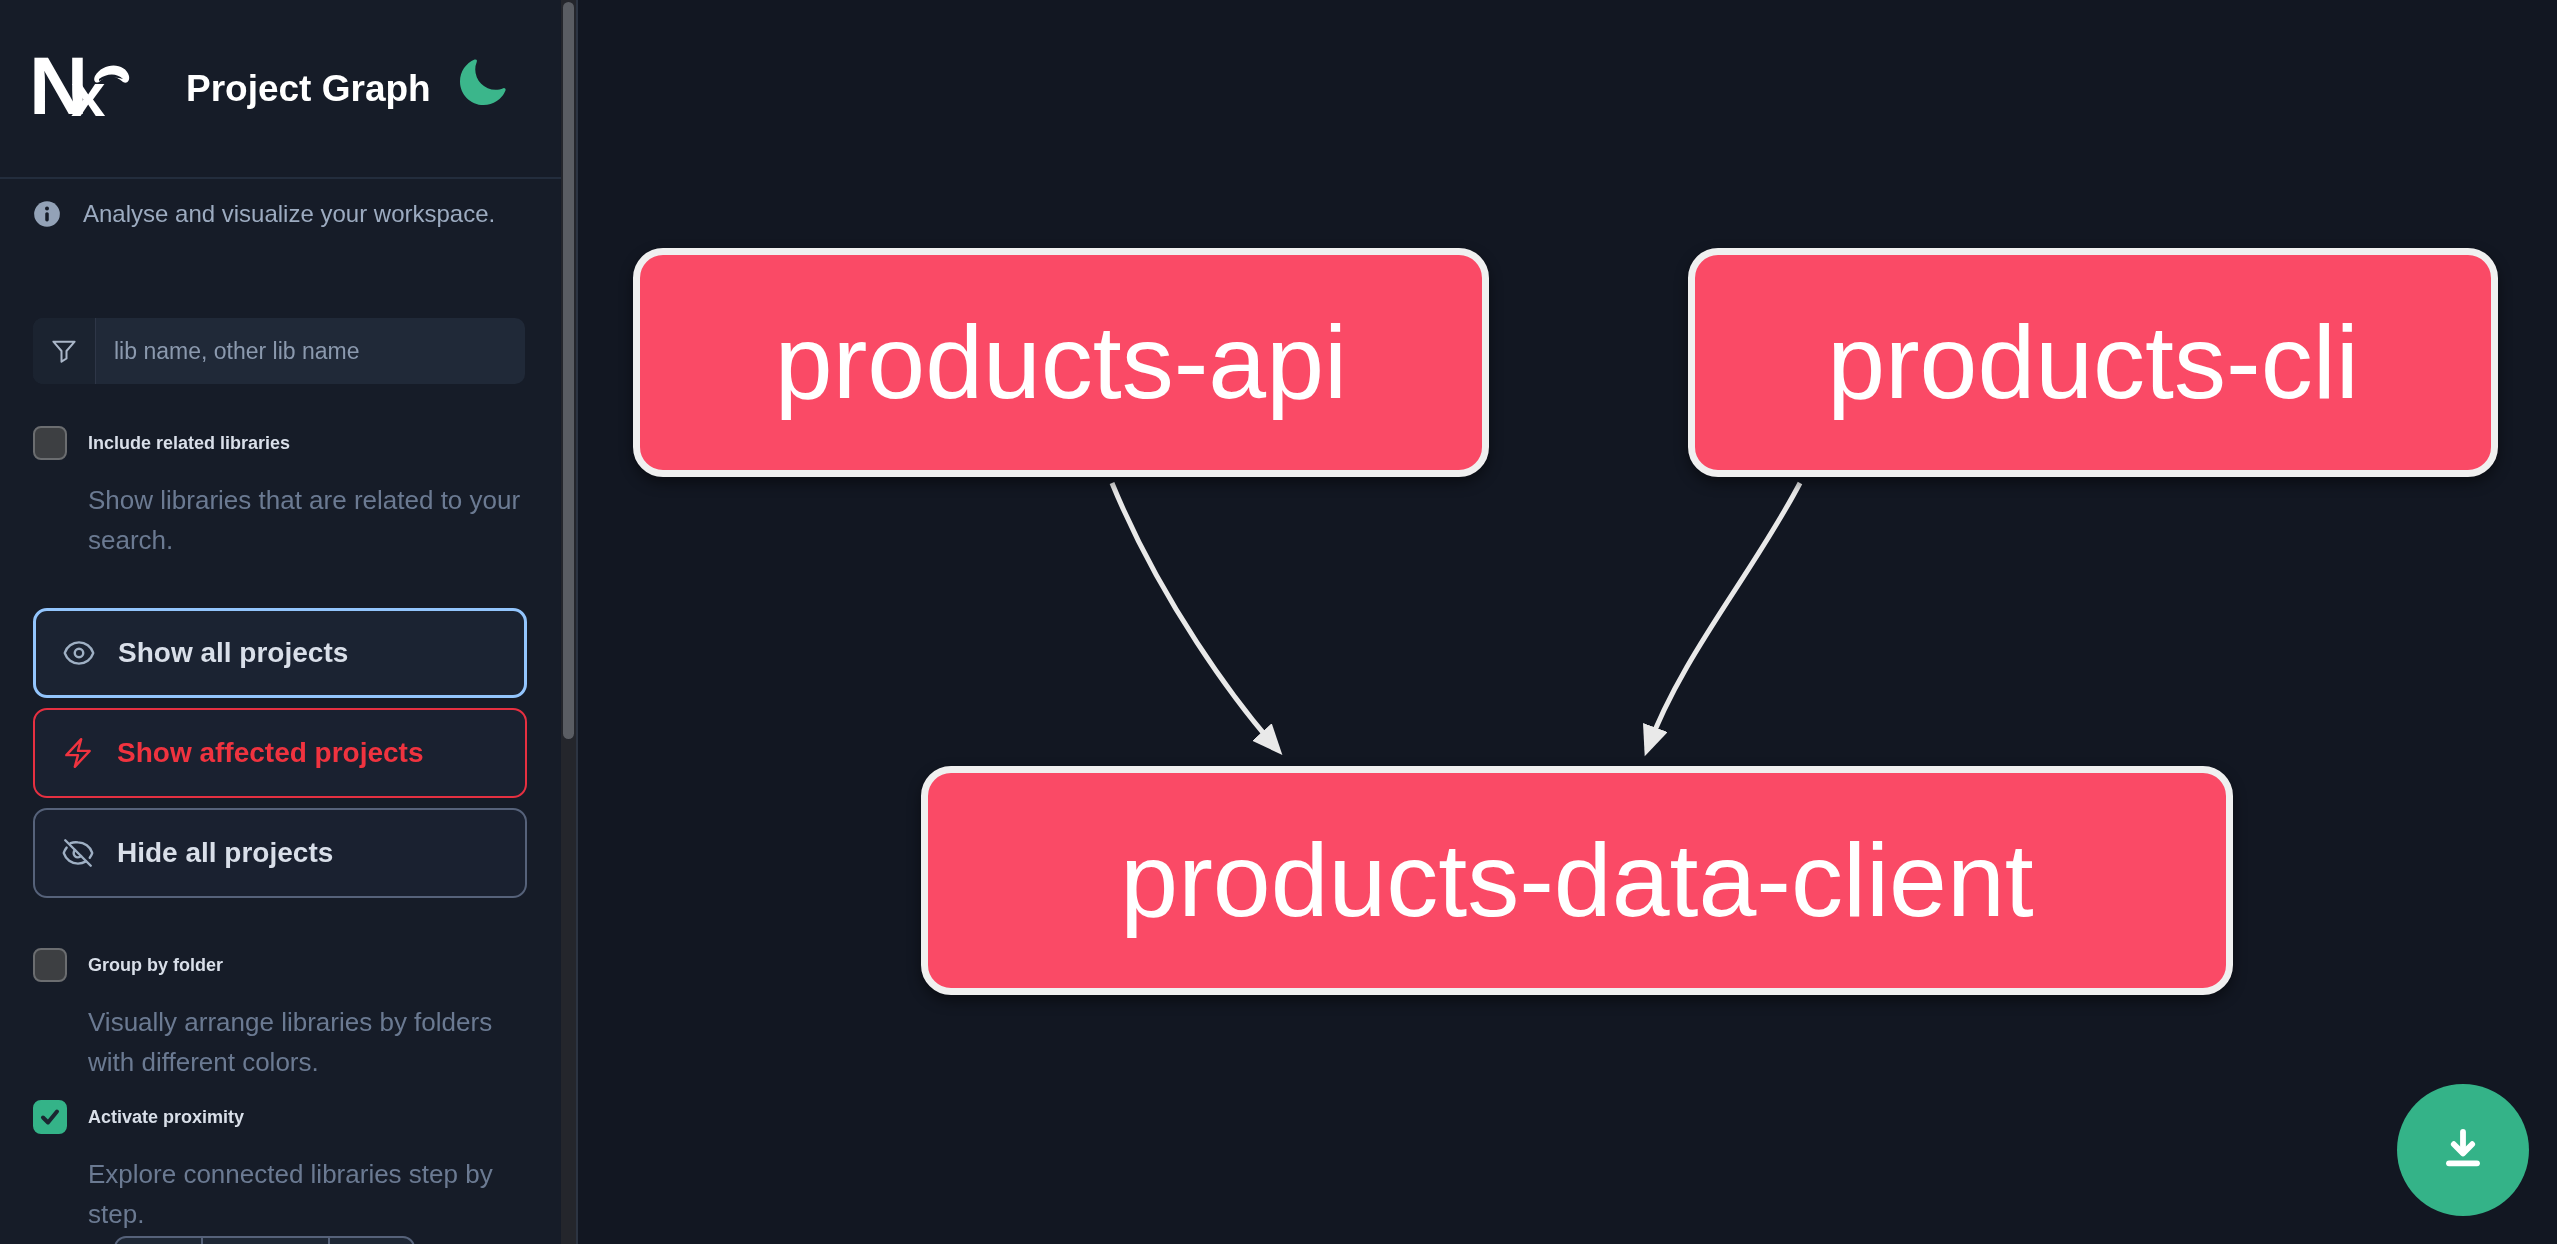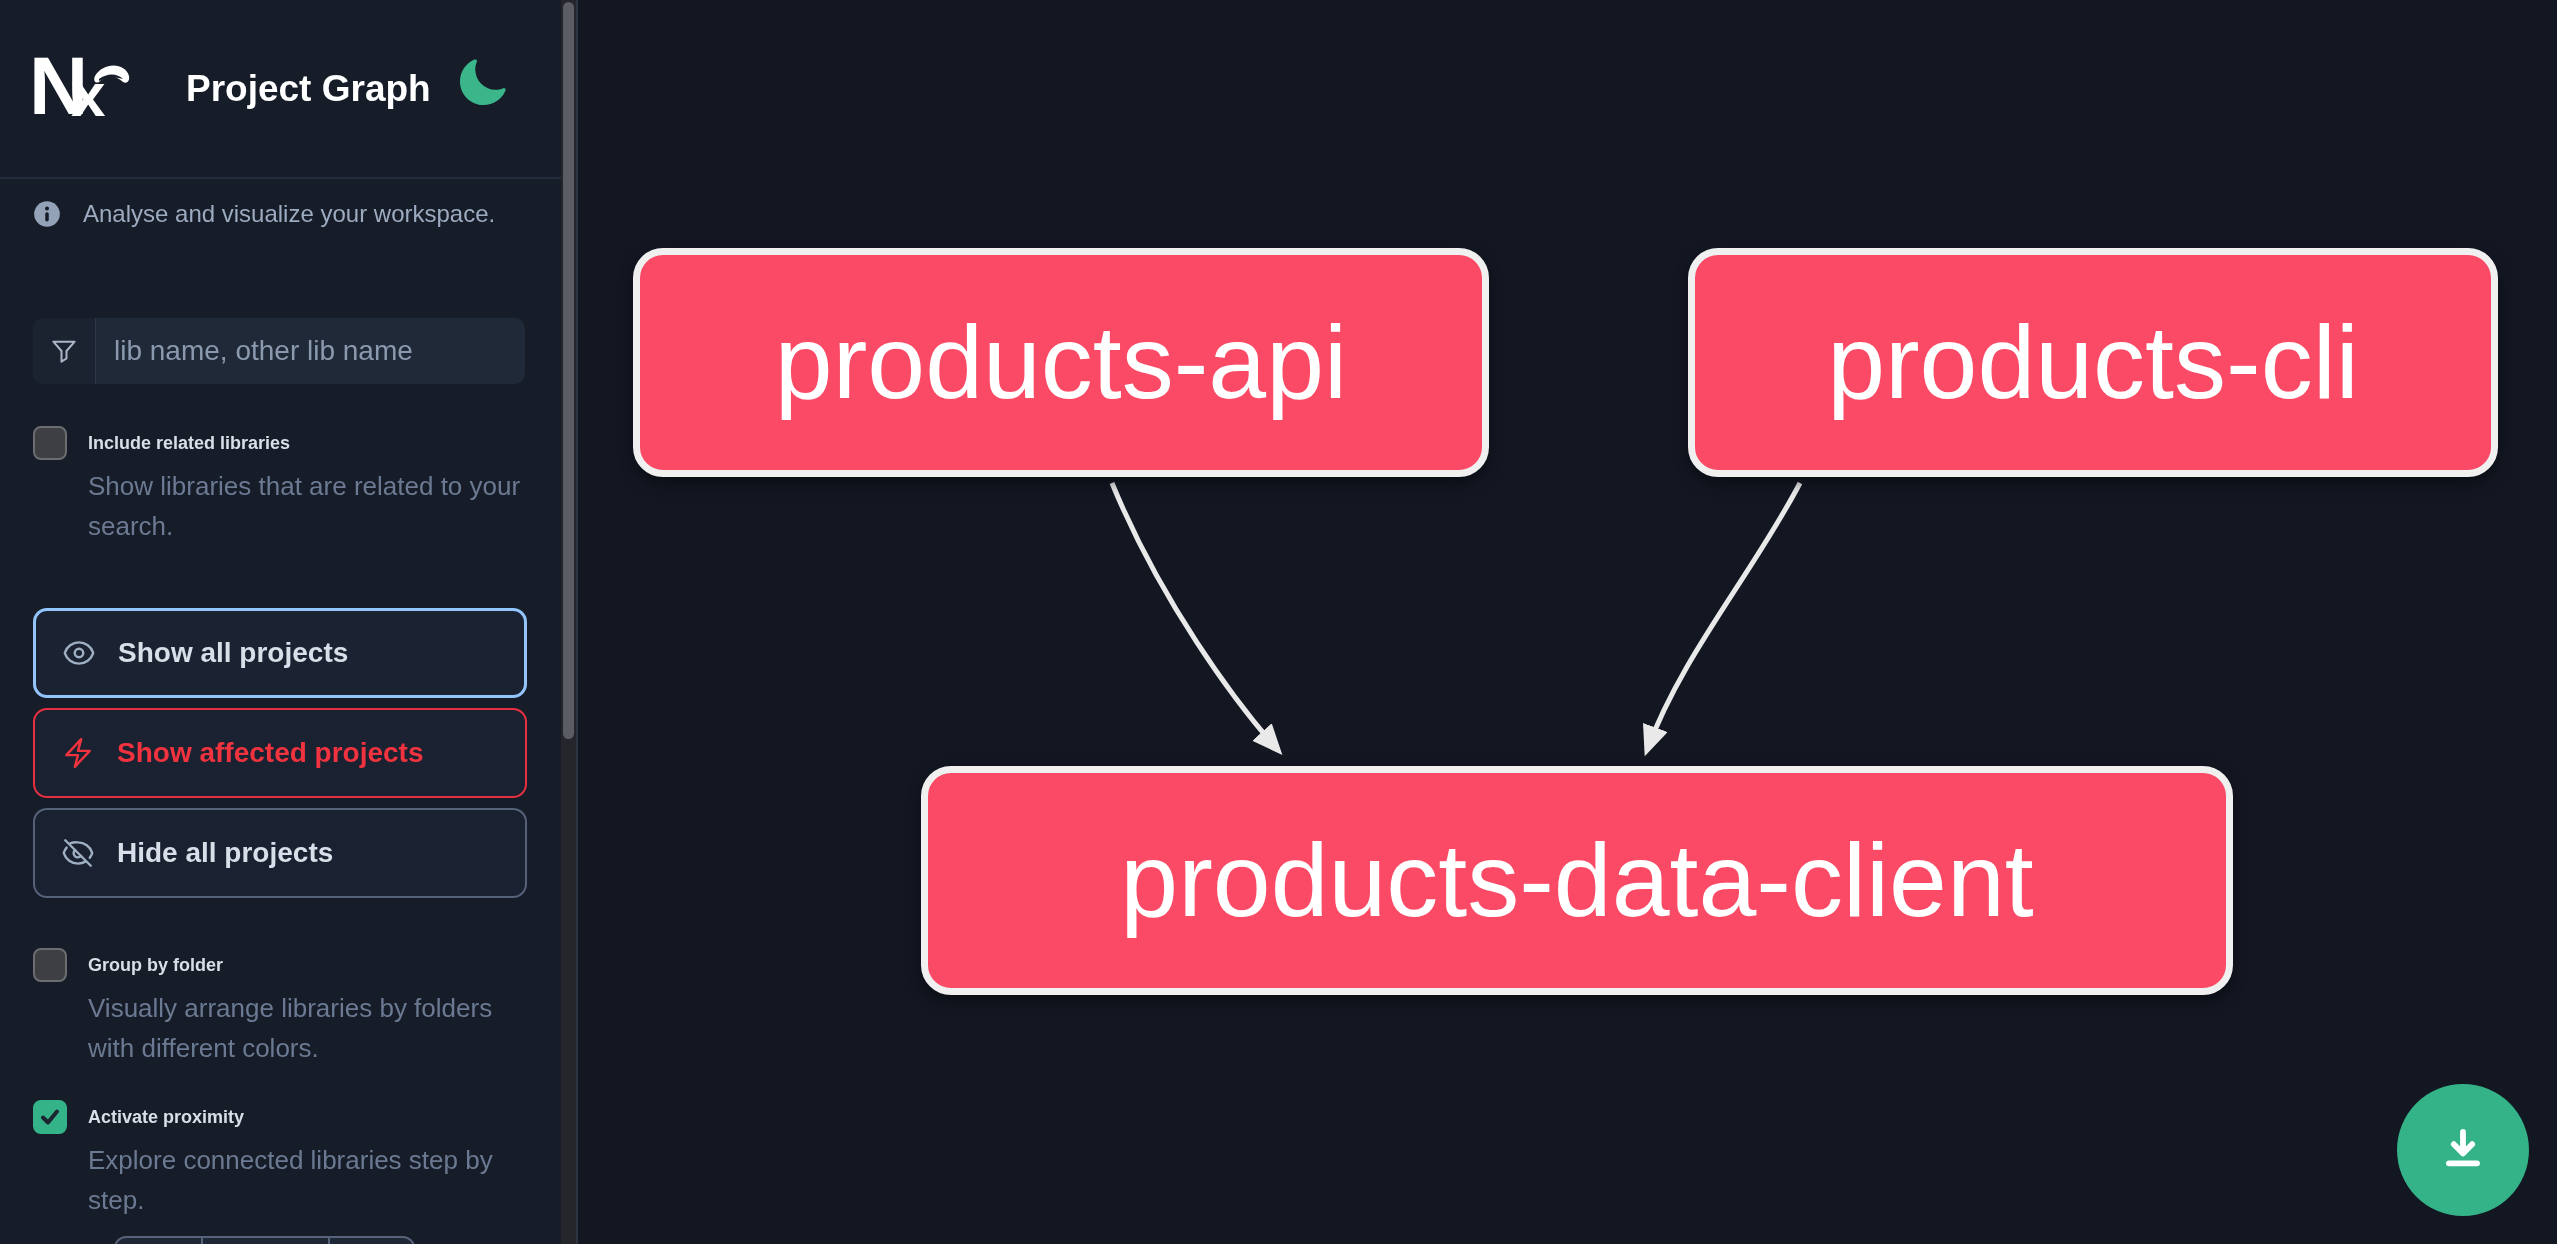--- a/index.html
+++ b/index.html
@@ -52,38 +52,38 @@
   .search-box{
     position:absolute;left:33px;top:318px;width:492px;height:66px;
     background:#202938;border-radius:10px;display:flex;align-items:stretch;box-sizing:border-box;
   }
   .search-icon-cell{
     width:62px;flex:none;display:flex;align-items:center;justify-content:center;
     background:#1b2330;border-radius:10px 0 0 10px;border-right:1px solid #2e3647;
   }
   .search-input{
     flex:1;background:transparent;border:none;outline:none;color:#cfd8e3;
-    font-size:28px;font-family:"Liberation Sans",sans-serif;padding:0 0 0 18px;border-radius:0 10px 10px 0;
+    font-size:23px;font-family:"Liberation Sans",sans-serif;padding:0 0 0 18px;border-radius:0 10px 10px 0;
   }
   .search-input::placeholder{color:#8b99ae;opacity:1;}
 
   .toggle-row{position:absolute;left:33px;width:500px;}
   .toggle-row.t0{top:424px;}
   .toggle-row.t1{top:946px;}
   .toggle-row.t2{top:1098px;}
   .checkbox{
     position:absolute;left:0;top:2px;width:34px;height:34px;border-radius:8px;
     background:#3d3f42;border:2px solid #6b6d70;box-sizing:border-box;cursor:pointer;
     display:flex;align-items:center;justify-content:center;
   }
   .checkbox svg{display:none;}
   .checkbox.checked{background:var(--accent-green,#34b388);border-color:var(--accent-green,#34b388);}
   .checkbox.checked svg{display:block;}
   .toggle-label{margin-left:55px;font-size:18px;font-weight:700;color:#d9dfe9;line-height:38px;}
-  .toggle-desc{margin-left:55px;width:452px;font-size:26px;color:#6b7a92;line-height:40px;margin-top:4px;}
+  .toggle-desc{margin-left:55px;width:452px;font-size:26px;color:#6b7a92;line-height:40px;margin-top:18px;}
 
   .sb-btn{
     position:absolute;left:33px;width:494px;height:90px;border-radius:14px;
     display:flex;align-items:center;gap:22px;padding:0 0 0 26px;box-sizing:border-box;
     background:#1a2130;cursor:pointer;font-family:"Liberation Sans",sans-serif;
     font-size:28px;font-weight:700;color:#d9dfe9;border:2px solid #56627a;text-align:left;
   }
   .sb-btn.b0{top:608px;border:3px solid var(--focus-blue,#93c5fd);background:#1b2332;}
   .sb-btn.b1{top:708px;border-color:var(--affected-red,#e63041);color:var(--affected-red-text,#f0333f);}
   .sb-btn.b2{top:808px;}

